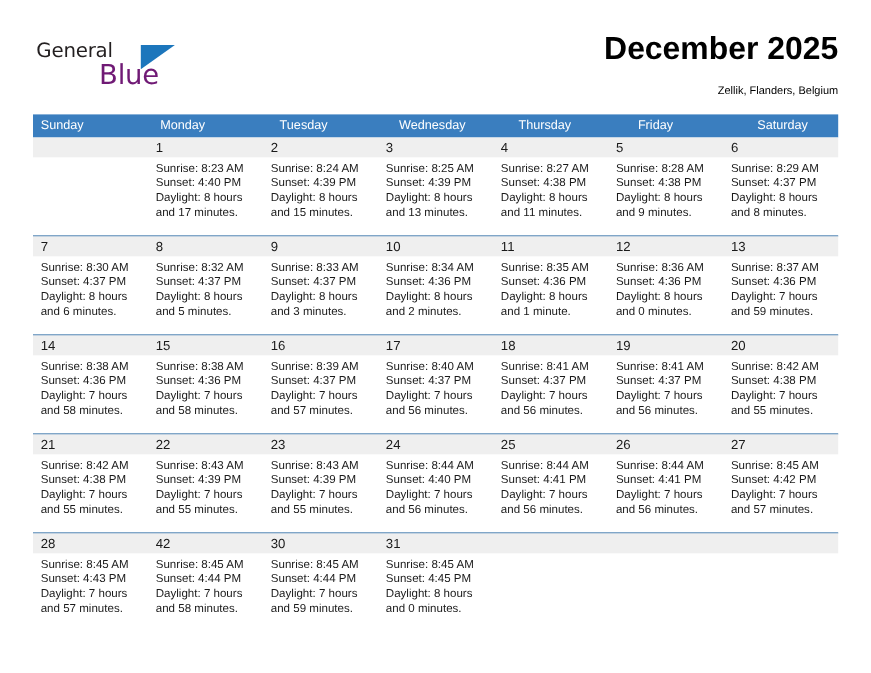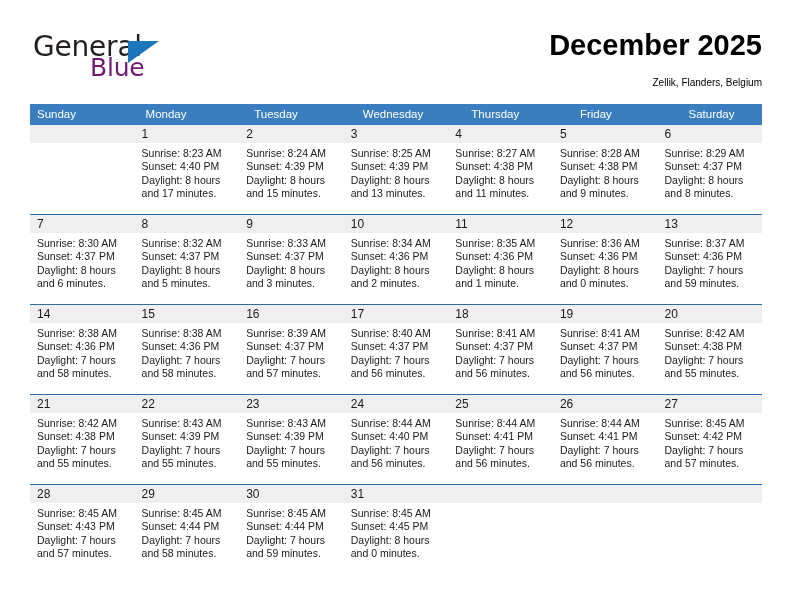--- a/index.html
+++ b/index.html
@@ -33,21 +33,21 @@
     position: absolute;
     left: 0;
     top: 0;
     width: 240px;
     height: 60px;
   }
   .brand-general {
     position: absolute;
     left: 3px;
     top: 6px;
-    font-size: 28px;
+    font-size: 18px;
     line-height: 25px;
     color: #231f20;
     letter-spacing: -0.2px;
     font-family: "DejaVu Sans", sans-serif;
     font-weight: 400;
   }
   .brand-blue {
     position: absolute;
     left: 60px;
     top: 27px;
@@ -448,21 +448,21 @@
           <div class="day">
             <div class="day-num">28</div>
             <div class="day-lines">
               <div class="day-line">Sunrise: 8:45 AM</div>
               <div class="day-line">Sunset: 4:43 PM</div>
               <div class="day-line">Daylight: 7 hours</div>
               <div class="day-line">and 57 minutes.</div>
             </div>
           </div>
           <div class="day">
-            <div class="day-num">29</div>
+            <div class="day-num">42</div>
             <div class="day-lines">
               <div class="day-line">Sunrise: 8:45 AM</div>
               <div class="day-line">Sunset: 4:44 PM</div>
               <div class="day-line">Daylight: 7 hours</div>
               <div class="day-line">and 58 minutes.</div>
             </div>
           </div>
           <div class="day">
             <div class="day-num">30</div>
             <div class="day-lines">

